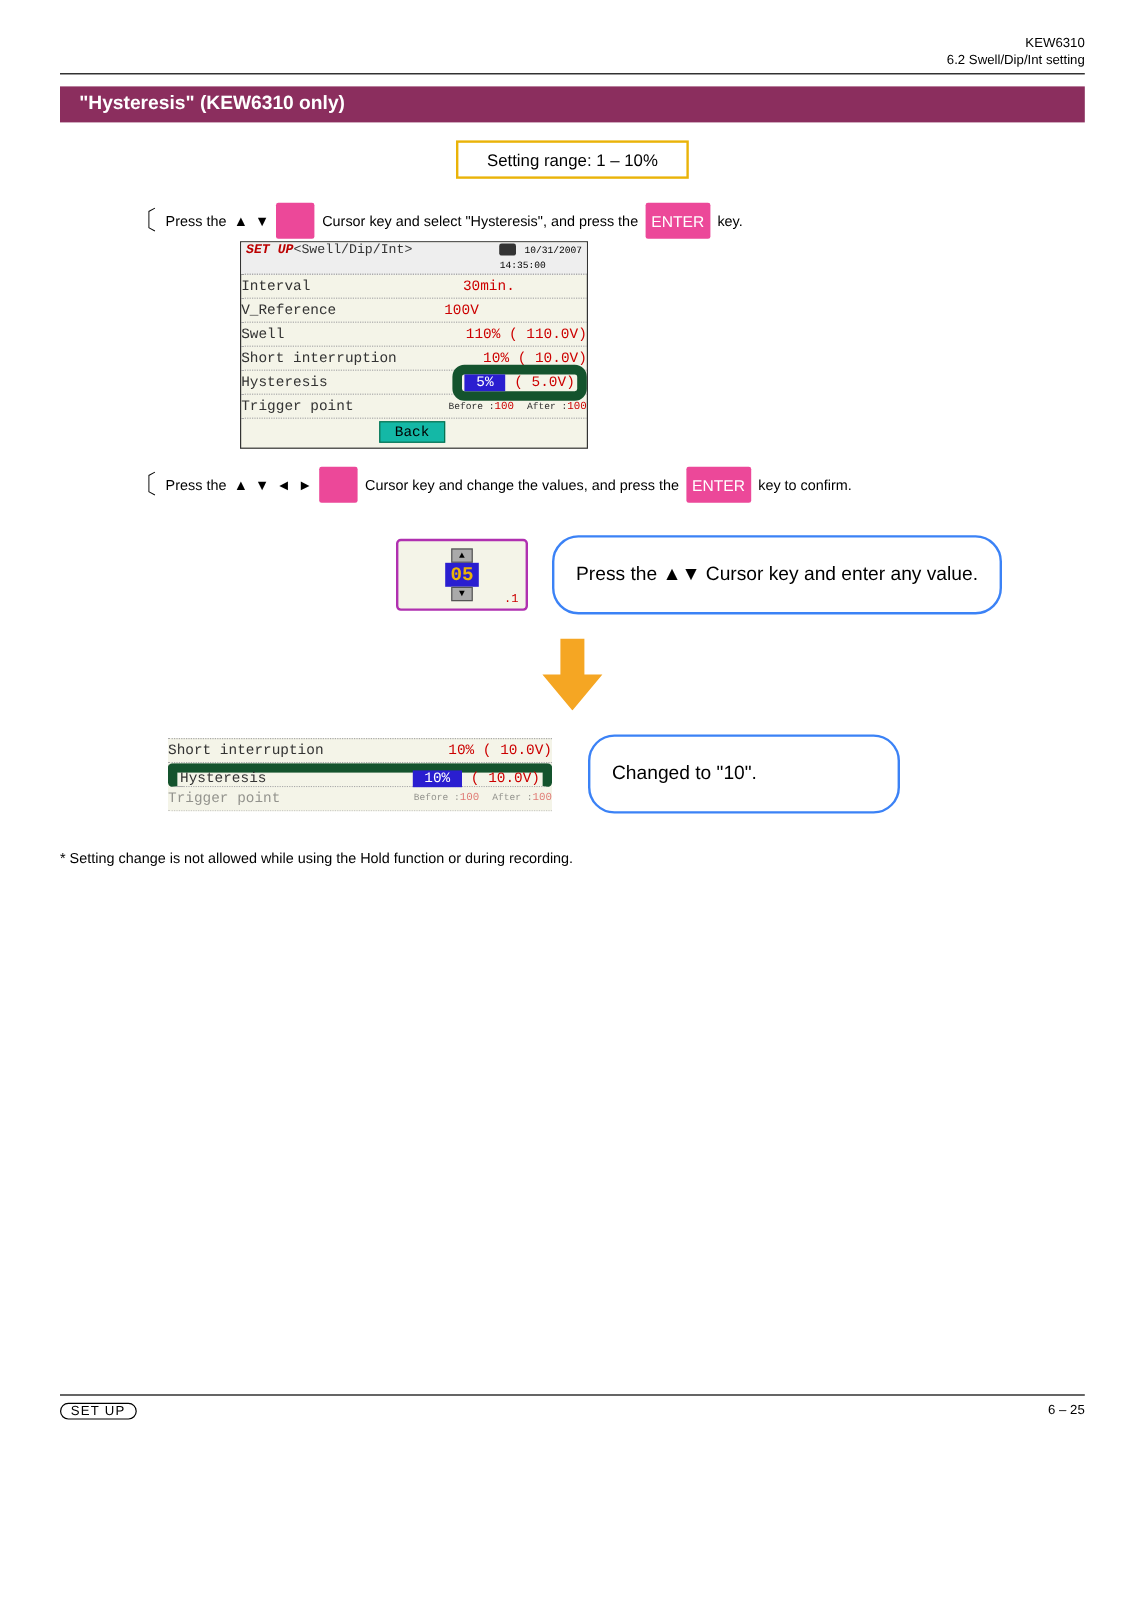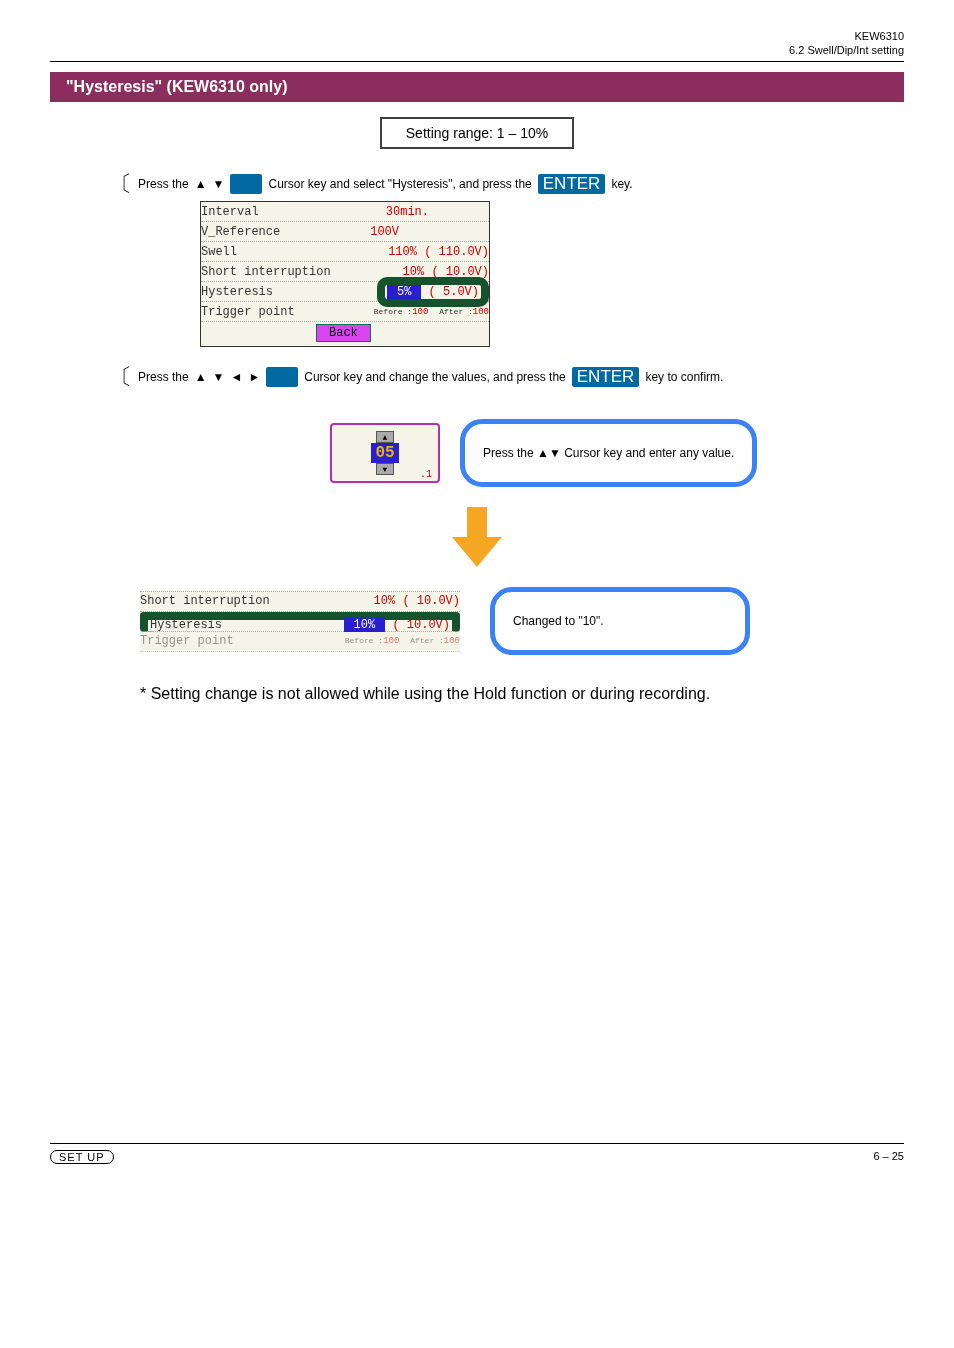--- a/index.html
+++ b/index.html
@@ -16,39 +16,39 @@
   .right-header { text-align: right; font-size: 11px; margin-bottom: 2px; }
   .section-bar {
     background: #8b2e5e;
     color: #fff;
     padding: 6px 16px;
     font-size: 16px;
     font-weight: bold;
     margin-bottom: 15px;
   }
   .center-box {
-    border: 2px solid #404040;
+    border: 2px solid #eab308;
     display: inline-block;
     padding: 6px 24px;
     font-size: 14px;
   }
   .center { text-align: center; margin-bottom: 20px; }
   .step-row {
     display: flex;
     align-items: center;
     margin-left: 60px;
     gap: 6px;
     margin-bottom: 2px;
     font-size: 12px;
   }
   .bracket { font-size: 22px; font-family: serif; }
   .keycap {
-    background: #0369a1; color: #fff;
+    background: #ec4899; color: #fff;
     display: inline-flex; align-items: center; justify-content: center;
-    padding: 1px 5px; font-size: 17px; min-width: 32px; height: 20px;
+    padding: 1px 5px; font-size: 13px; min-width: 32px; height: 30px;
     border-radius: 2px;
   }
   .tri-up::before { content:"▲"; }
   .tri-down::before { content:"▼"; }
   .tri-left::before { content:"◄"; }
   .tri-right::before { content:"►"; }
   .lcd {
     width: 290px;
     margin-left: 150px;
     border: 1px solid #333;
@@ -79,21 +79,21 @@
   .lcd-row .paren { color:#c00; }
   .sel-pct {
     background: #2a1ed0; color:#fff;
     display:inline-block; padding: 0 10px;
   }
   .hl-box {
     border: 8px solid #14532d; border-radius: 10px;
     padding: 0 2px;
   }
   .back-btn {
-    background: #d946ef; color: #000;
+    background: #14b8a6; color: #000;
     display:inline-block; padding: 1px 12px;
     border:1px solid #0a7050;
     margin-left: 115px;
     font-size:12px;
   }
   .digit-block {
     width: 110px; height: 60px;
     border-left:2px solid #b030b0; border-right:2px solid #b030b0;
     border-top:2px solid #b030b0; border-bottom:2px solid #b030b0;
     border-radius:4px;
@@ -107,24 +107,24 @@
     display:flex; align-items:center; justify-content:center;
     font-size:8px;
   }
   .digit-block .digits {
     background:#2a1ed0; color:#eab308; padding:1px 4px; font-size:16px; font-weight:bold;
   }
   .digit-block .suffix {
     position:absolute; bottom:1px; right:6px; color:#c00; font-size:10px;
   }
   .callout {
-    border: 5px solid #3b82f6;
+    border: 2px solid #3b82f6;
     border-radius: 22px;
     padding: 22px 18px;
-    font-size: 12px;
+    font-size: 16px;
     min-width: 260px;
     background:#fff;
   }
   .callout-wrap {
     display:flex; align-items:center; gap:20px;
     margin-left: 280px; margin-bottom: 10px;
   }
   .down-arrow {
     width: 60px; height: 60px;
     margin: 20px auto;
@@ -164,20 +164,29 @@
   <span>Press the</span>
   <span class="tri-up"></span>
     <span class="tri-down"></span>
   <span class="keycap">&nbsp;</span>
   <span>Cursor key and select "Hysteresis", and press the</span>
   <span class="keycap">ENTER</span>
   <span>key.</span>
 </div>
 
 <div class="lcd">
+  <div class="lcd-header">
+    <span>
+      <span class="title">SET UP</span><span class="title2">&lt;Swell/Dip/Int&gt;</span>
+    </span>
+    <span>
+      <span class="cf-icon"></span>
+      <span class="dt"><span>10/31/2007</span><br><span>14:35:00</span></span>
+    </span>
+  </div>
   <div class="lcd-row">
       <span class="name">Interval</span>
       <span class="val" style="margin-right:60px">30min.</span>
     </div>
   <div class="lcd-row">
       <span class="name">V_Reference</span>
       <span class="val" style="margin-right:90px">100V</span>
     </div>
   <div class="lcd-row">
       <span class="name">Swell</span>
@@ -259,21 +268,21 @@
       <span style="font-size:9px">
         <span class="small">Before :</span><span class="val">100</span>
         &nbsp;<span class="small">After :</span><span class="val">100</span>
       </span>
     </div>
   </div>
   <div class="callout">Changed to "10".</div>
 </div>
 
 <div style="height:30px"></div>
-<div style="margin-left:90px; font-size:16px">* Setting change is not allowed while using the Hold function or during recording.</div>
+<div style="font-size:12px">* Setting change is not allowed while using the Hold function or during recording.</div>
 
 <div style="height:380px"></div>
 
 <div class="bottom-rule"></div>
 <div class="pagefoot">
   <span class="setup-pill">SET UP</span>
   <span>6 – 25</span>
 </div>
 
 </body></html>

